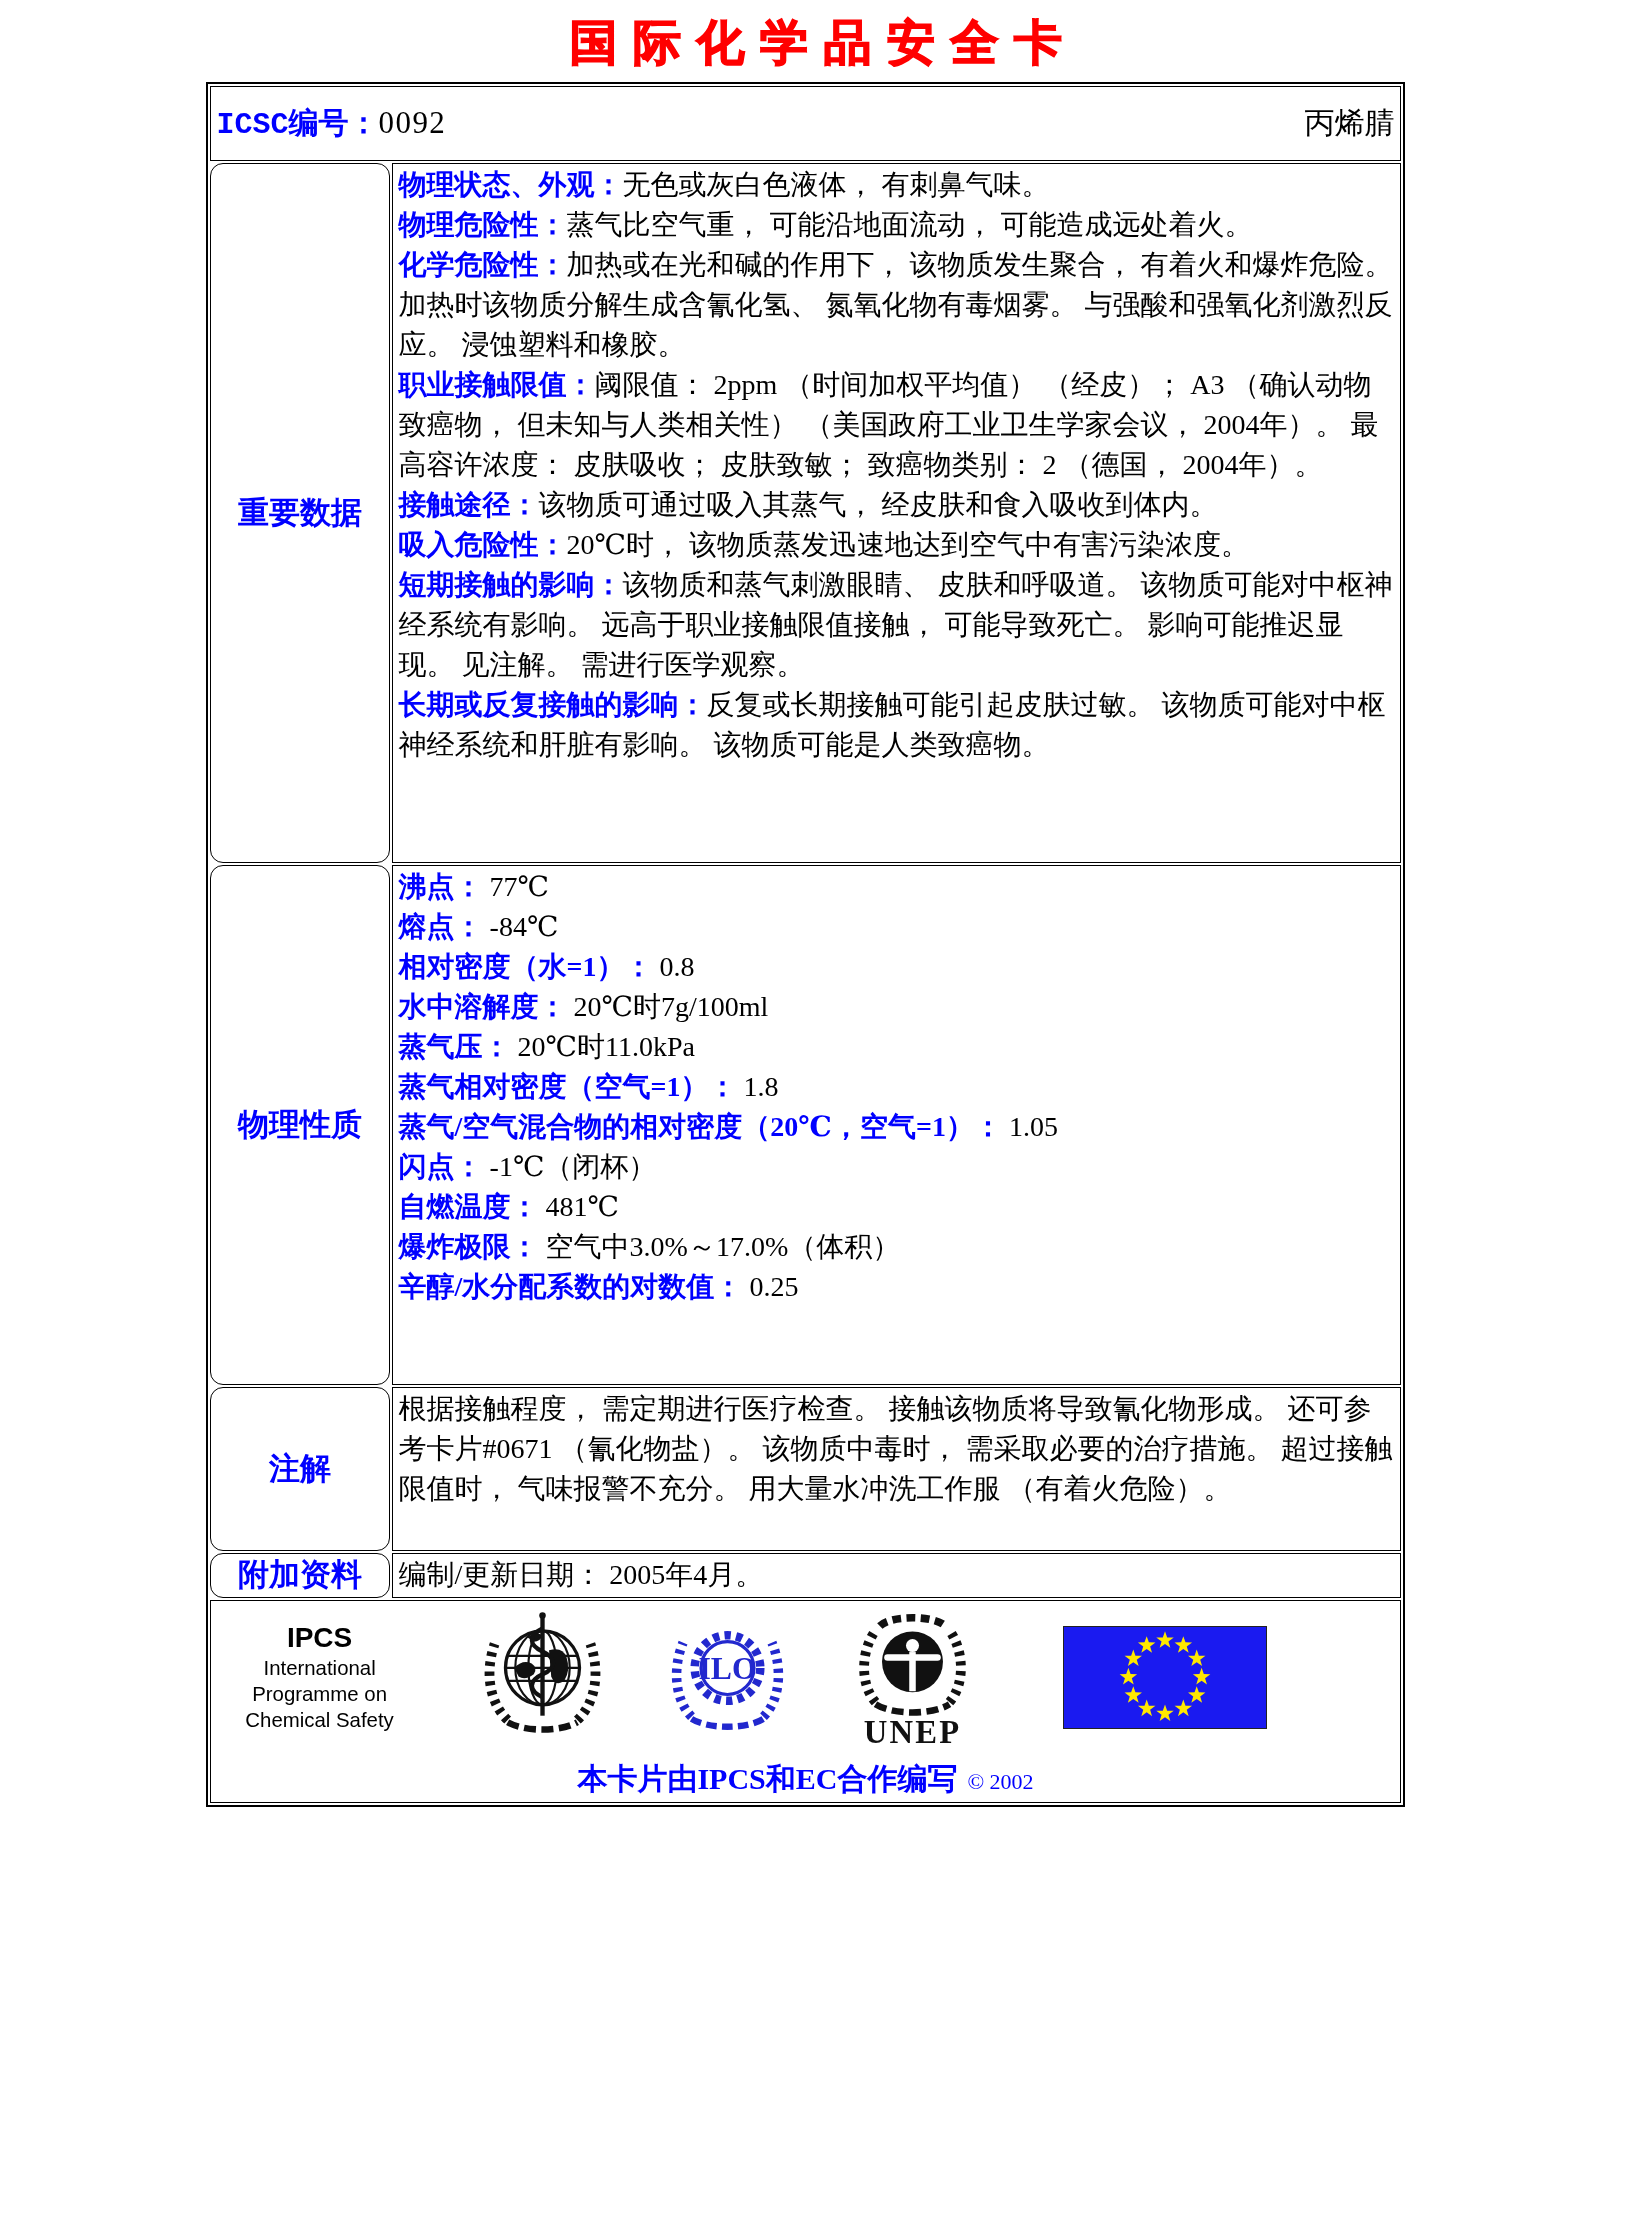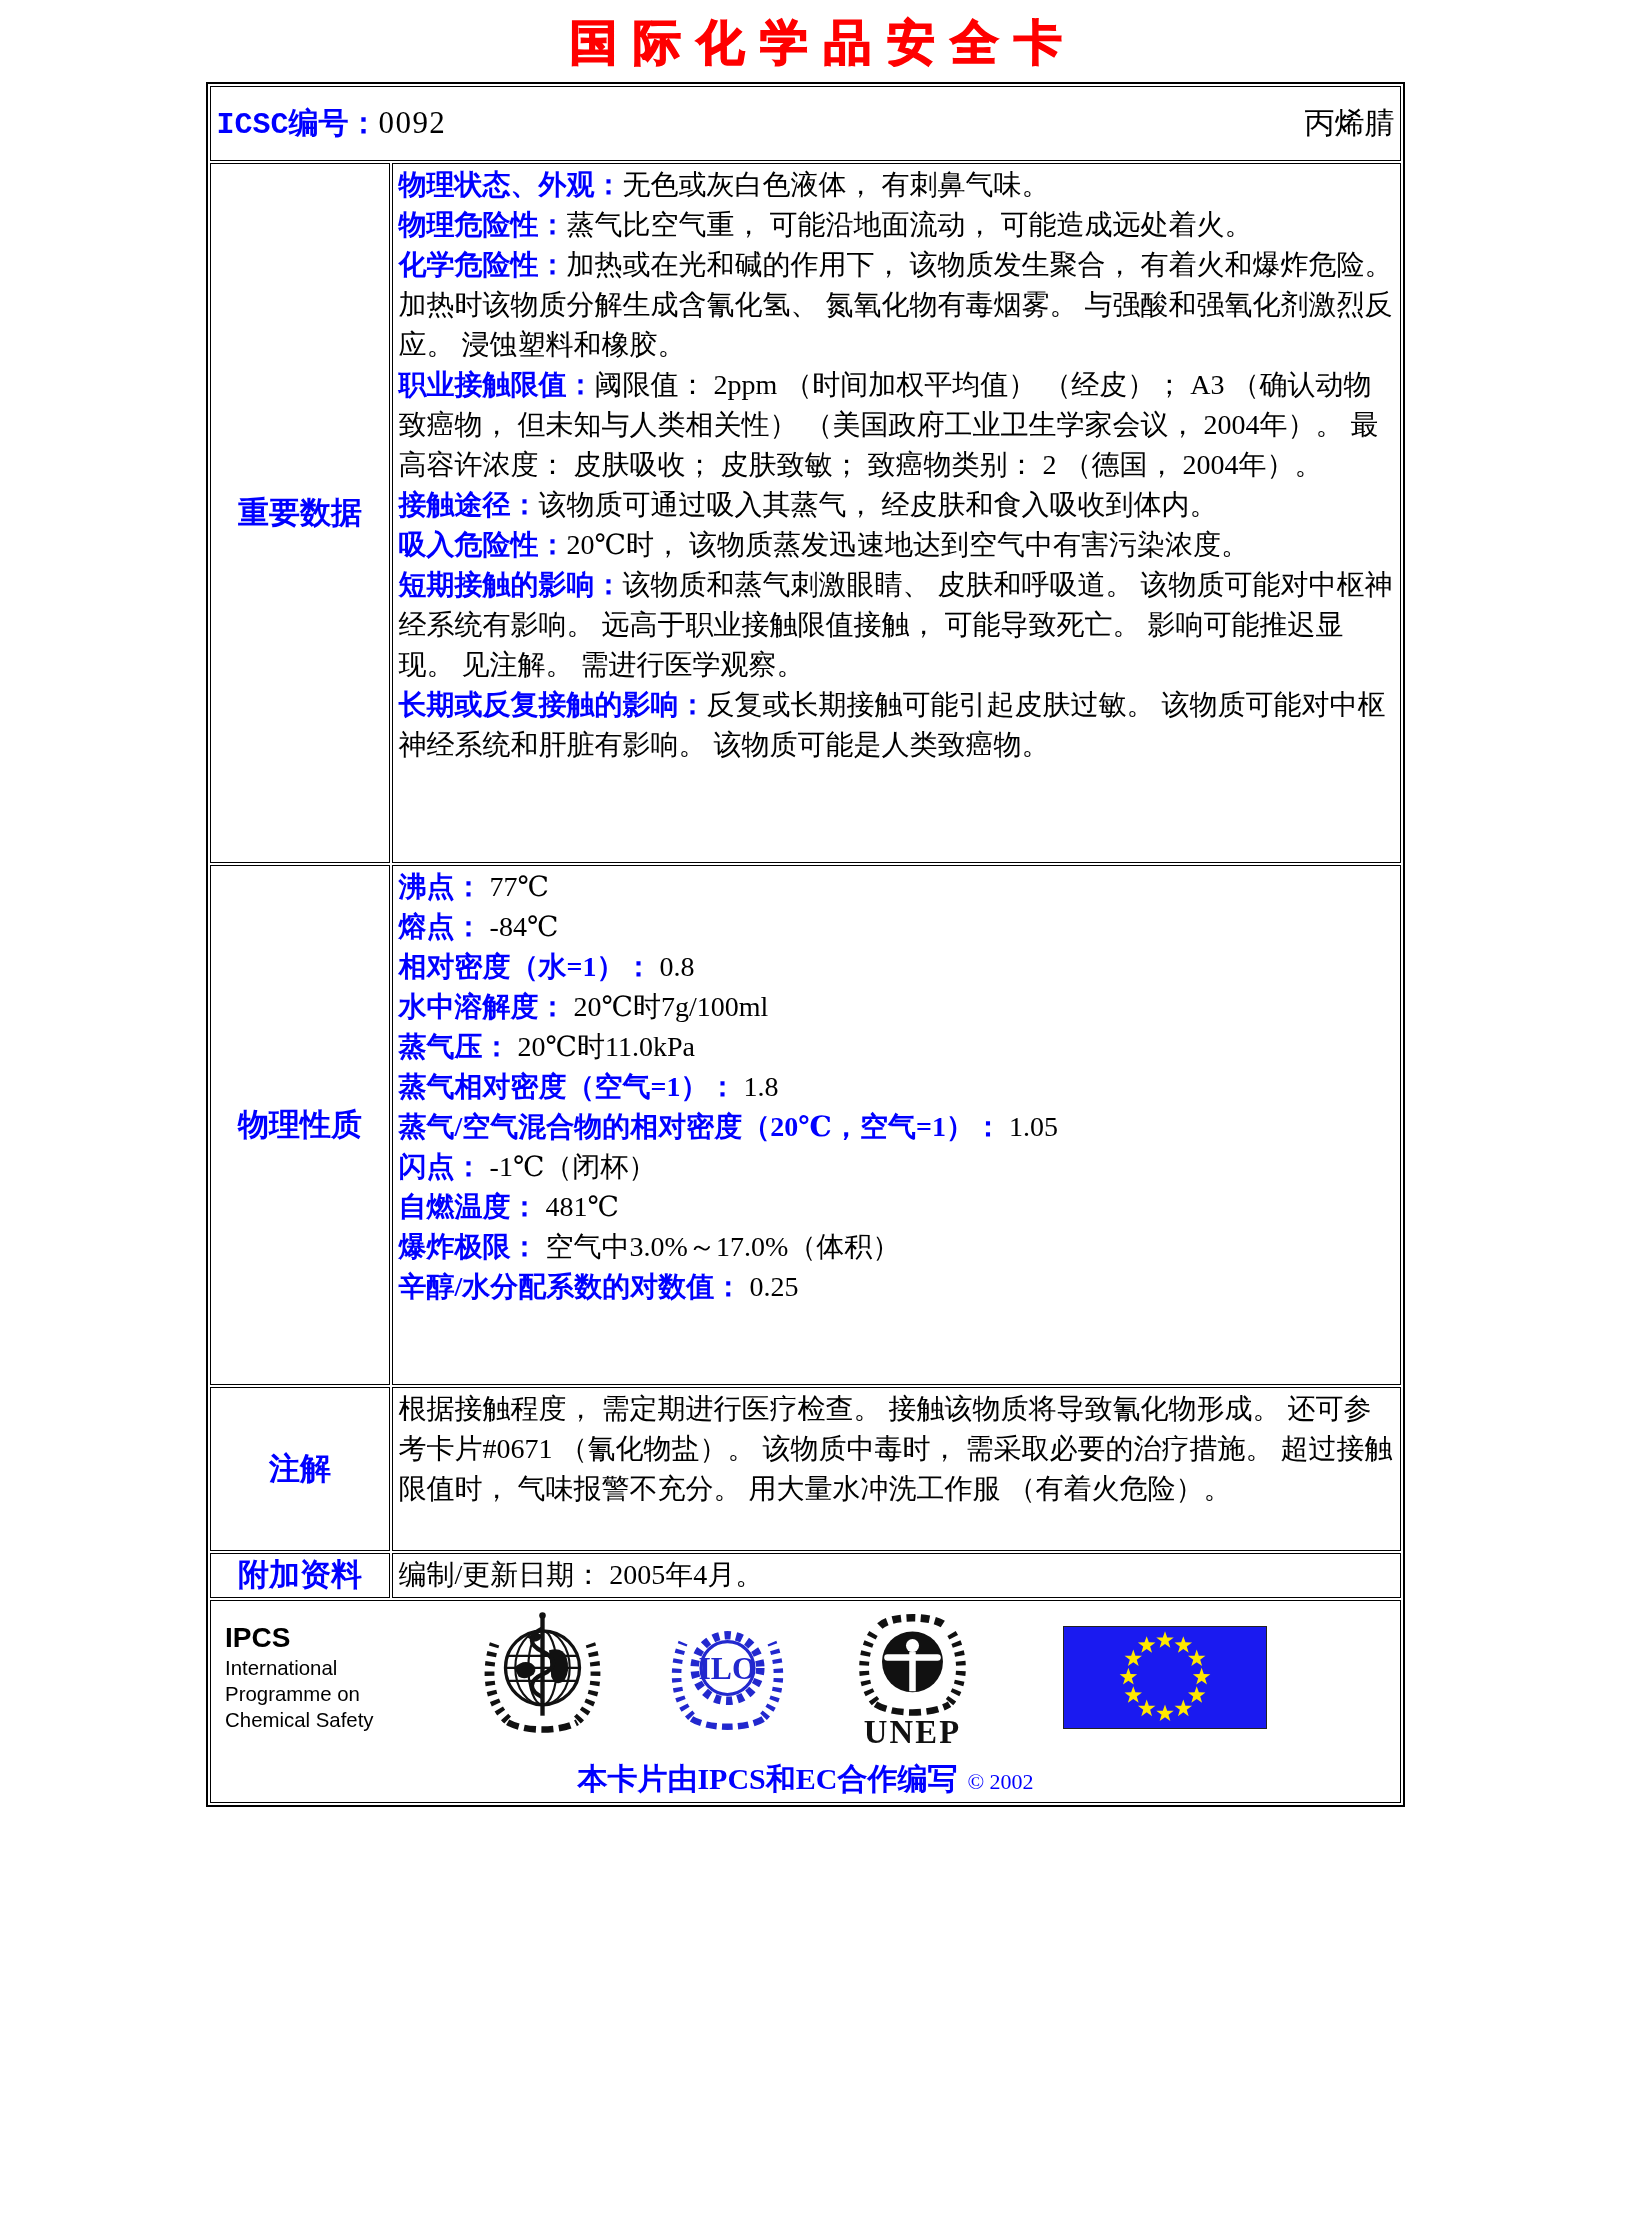--- a/index.html
+++ b/index.html
@@ -29,35 +29,36 @@
   }
   td{border:1.4px solid #000;padding:1.4px 5.6px;vertical-align:top;overflow:hidden;}
   col.label-col{width:180px;}
   .label-cell{
     text-align:center;
     vertical-align:middle;
     color:#0000FF;
     font-weight:bold;
     font-size:31px;
     padding:0 2.8px;
+    border-radius:13px;
   }
   .content-cell{font-size:28px;line-height:40px;}
   .content-cell p{margin:0;}
   .blue-label{color:#0000FF;font-weight:bold;}
   .header-cell{
     height:70px;vertical-align:middle;font-size:30px;
   }
   .header-flex{display:flex;justify-content:space-between;align-items:center;}
   .icsc-label{color:#0000FF;font-weight:bold;font-family:"Liberation Mono","DejaVu Sans Mono",monospace;font-size:30px;}
   .icsc-number{color:#000;font-size:31px;letter-spacing:1.4px;}
   .chem-name{color:#000;font-size:30px;}
   .mid-cell{vertical-align:middle;}
   .logos-cell{height:197px;vertical-align:middle;}
   .logos-flex{display:flex;align-items:center;justify-content:flex-start;}
-  .ipcs-block{width:189px;margin-left:8.5px;font-family:"Liberation Sans","DejaVu Sans",sans-serif;}
+  .ipcs-block{width:189px;margin-left:8.5px;font-family:"Liberation Sans","DejaVu Sans",sans-serif;text-align:center;}
   .ipcs-abbr{font-size:28px;font-weight:bold;line-height:34px;}
   .ipcs-line{font-size:20.4px;line-height:26px;}
   .logo-box{flex:0 0 auto;}
   .caption-line{
     text-align:center;margin-top:7px;
     color:#0000FF;font-weight:bold;font-size:30px;
   }
   .caption-year{font-weight:normal;font-size:22px;margin-left:10px;}
   .legal-cell{height:67px;vertical-align:middle;font-size:26px;}
   .legal-label{font-weight:bold;}

